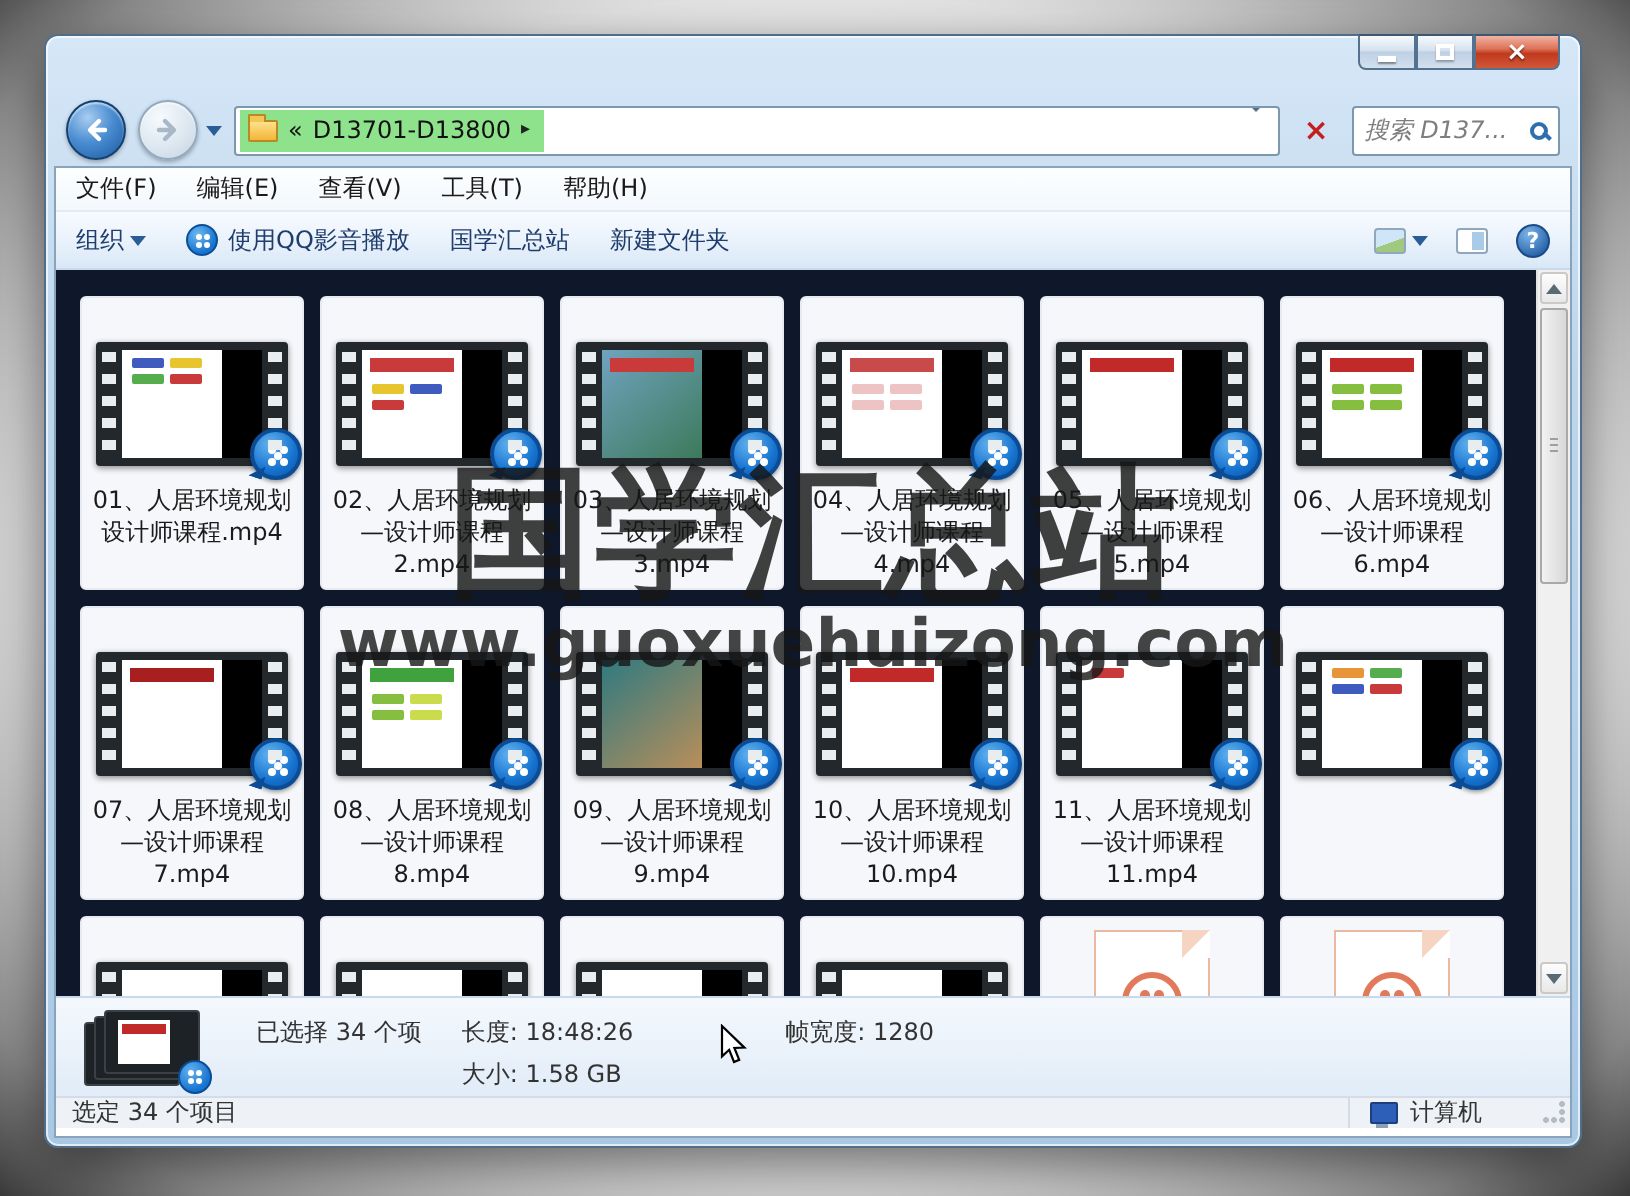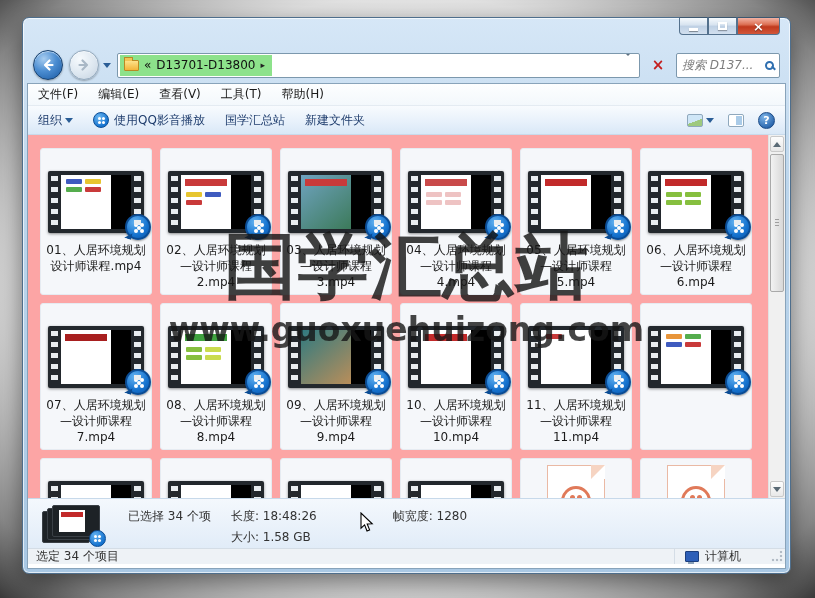--- a/index.html
+++ b/index.html
@@ -46,21 +46,21 @@
   .folder-ic::before { content:""; position:absolute; left:-1px; top:-4px; width:7px; height:3px;
     background:#f3c círculo55; background:#f3c555; border:1px solid #b98a24; border-bottom:none; border-radius:1px 1px 0 0; }
   .crumb-sep { font-size:9px; color:#222; }
   .addr-dd { margin-left:auto; padding:0 5px; }
   .dd-tri { width:0; height:0; border-left:4px solid transparent; border-right:4px solid transparent; border-top:4px solid #5e7popup080; border-top:4px solid #5e7080; }
   .stopbtn { width:24px; height:24px; flex:none; display:flex; align-items:center; justify-content:center;
     color:#c41e1e; font-weight:bold; font-size:15px; }
   .searchbox { width:104px; height:25px; background:#fff; border:1px solid #7c98ad; border-radius:2px;
     flex:none; display:flex; align-items:center; padding:0 5px; }
   .searchbox input { border:none; outline:none; width:72px; font-size:12px; font-style:italic; color:#555;
-    font-family:"DejaVu Sans","Liberation Sans",sans-serif; background:transparent; }
+    font-family:"DejaVu Sans","Liberation Sans",sans-serif; background:transparent;text-align:center; }
   .searchbox input::placeholder { color:#7e7e7e; font-style:italic; }
   .lens { width:9px; height:9px; border:2px solid #2f6fb0; border-radius:50%; position:relative; margin-left:auto; }
   .lens::after { content:""; position:absolute; width:5px; height:2px; background:#2f6fb0;
     transform:rotate(45deg); right:-4px; bottom:-1px; }
 
   
   .client { flex:1; margin:0 4px 4px; background:#fff; border:1px solid #88a3ba;
     display:flex; flex-direction:column; overflow:hidden; }
 
   .menubar { height:22px; flex:none; background:linear-gradient(#fdfeff,#f3f8fc);
@@ -78,21 +78,21 @@
     background:#fff; box-shadow:4px 0 0 #fff, 0 4px 0 #fff, 4px 4px 0 #fff; }
   .views-pic { width:16px; height:13px; border:1px solid #8fa8bd; border-radius:2px;
     background:linear-gradient(160deg,#cfe6f7 55%, #9ec97e 56%); }
   .pane-ic { width:16px; height:13px; border:1px solid #8fa8bd; border-radius:2px; background:#fff; position:relative; }
   .pane-ic::after { content:""; position:absolute; right:1px; top:1px; bottom:1px; width:6px; background:#aacbe8; }
   .help-ic { width:17px; height:17px; border-radius:50%; color:#fff; font-size:11px; font-weight:bold;
     background:radial-gradient(circle at 35% 28%, #7db4e8, #2a66ad 75%); border:1px solid #1b4a86;
     display:flex; align-items:center; justify-content:center; }
 
   
-  .main { flex:none; height:363px; position:relative; background:#fca5a5; overflow:hidden; }
+  .main { flex:none; height:363px; position:relative; background:#0f172a; overflow:hidden; }
   .grid { position:absolute; left:12px; top:13px; display:grid;
     grid-template-columns:repeat(6, 112px); grid-auto-rows:147px; gap:8px; }
   .file-item { background:#f5f7fa; border:1px solid #e6ebf1; border-radius:3px;
     display:flex; flex-direction:column; align-items:center; padding-top:22px; }
   .file-item.pagekind { padding-top:6px; }
   .strip { position:relative; width:96px; height:62px; flex:none; background:#23282d; border-radius:2px;
     box-shadow:0 1px 3px rgba(0,0,0,.45); }
   .strip::before, .strip::after { content:""; position:absolute; top:5px; bottom:5px; width:7px;
     background:repeating-linear-gradient(to bottom, #e9edf0 0 5px, transparent 5px 11px); }
   .strip::before { left:3px; } .strip::after { right:3px; }
@@ -159,21 +159,21 @@
       radial-gradient(circle at 6px 10px, #b3bcc6 1.3px, transparent 1.6px),
       radial-gradient(circle at 10px 6px, #b3bcc6 1.3px, transparent 1.6px),
       radial-gradient(circle at 2px 10px, #b3bcc6 1.3px, transparent 1.6px),
       radial-gradient(circle at 10px 2px, #b3bcc6 1.3px, transparent 1.6px); }
 
   
   .watermark { position:absolute; left:22px; width:769px; top:230px; text-align:center;
     pointer-events:none; z-index:40; color:rgba(22,22,22,.82); }
   .wm-title { font-size:72px; font-weight:900; letter-spacing:1px; line-height:1.0;
     font-family:"DejaVu Serif","Liberation Serif",serif; }
-  .wm-url { font-size:33px; font-weight:bold; margin-top:8px; letter-spacing:0px; color:rgba(22,22,22,.8); }
+  .wm-url { font-size:33px; font-weight:bold; margin-top:0; letter-spacing:0px; color:rgba(22,22,22,.8); }
 
   
   .cursor { position:absolute; left:360px; top:512px; z-index:60; pointer-events:none; }
 </style>
 </head>
 <body>
 
 <div class="window">
 
   <div class="titlebar">

